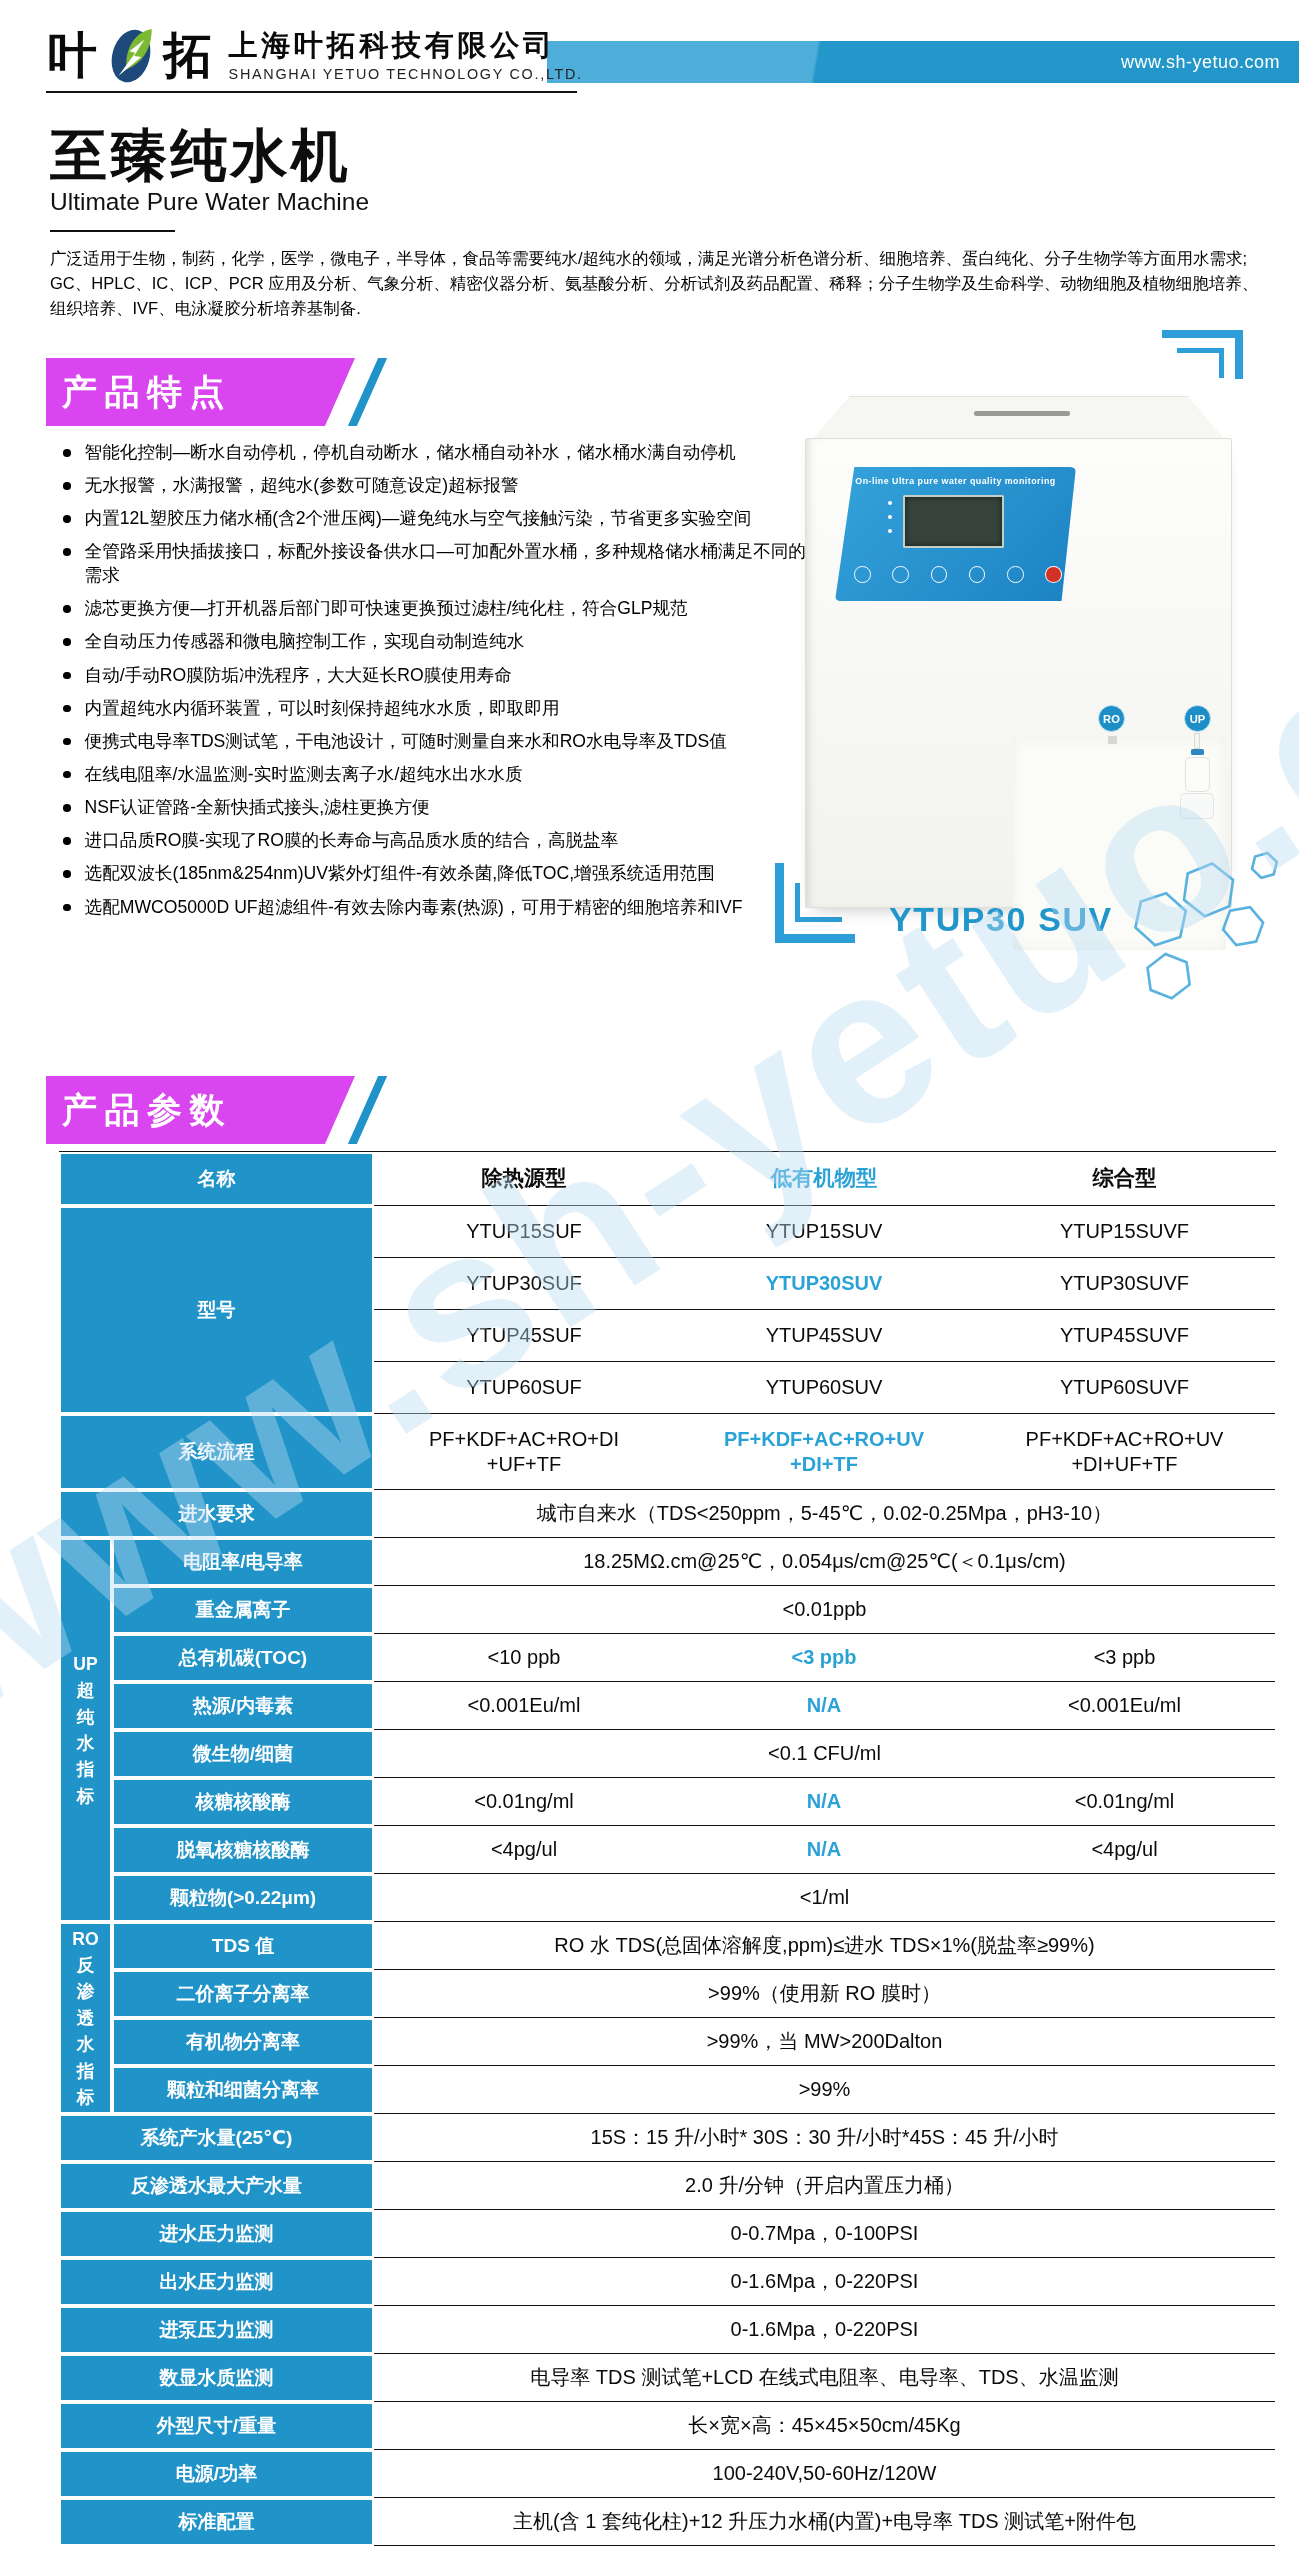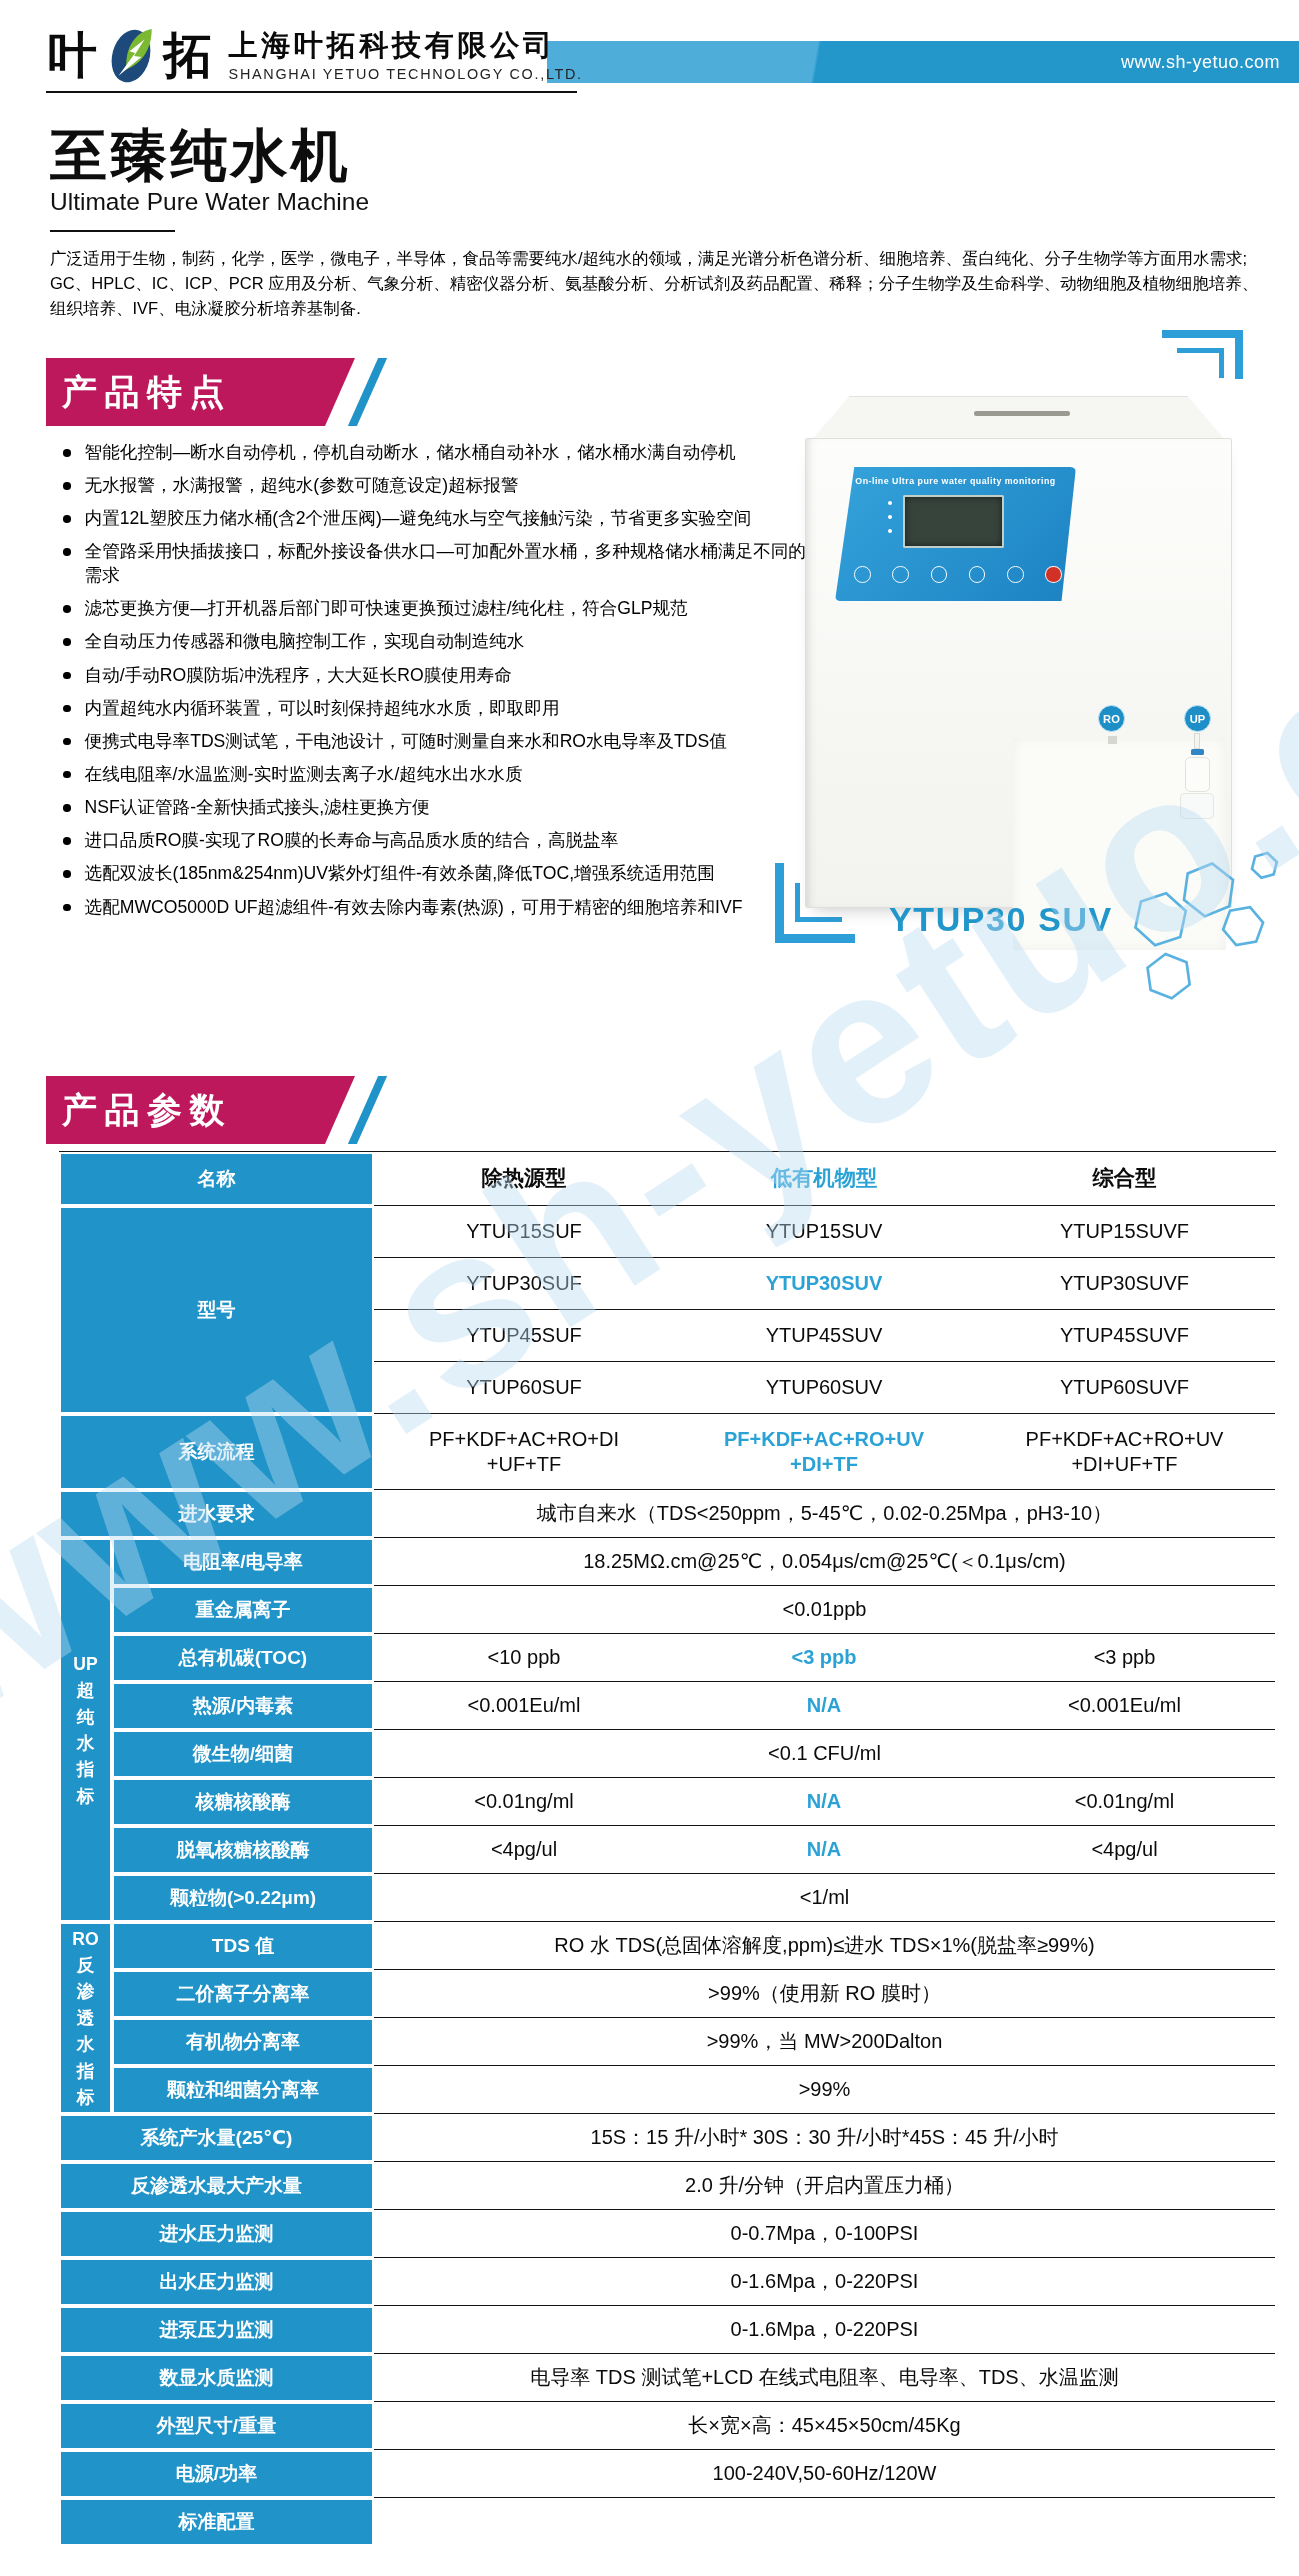--- a/index.html
+++ b/index.html
@@ -22,21 +22,21 @@
   .company .en{ font-size:14.4px; letter-spacing:1.7px; color:#222; margin-top:3.2px; }
   .logo-rule{ position:absolute; left:46px; top:91px; width:531px; height:1.6px; background:#111; }
   
   .hero-title{ position:absolute; left:50px; top:118px; font-size:57px; font-weight:900; letter-spacing:3.2px; color:#0d0d0d; }
   .hero-sub{ position:absolute; left:50px; top:188px; font-size:24.5px; font-weight:500; color:#111; }
   .hero-line{ position:absolute; left:50px; top:230px; width:125px; height:2.1px; background:#101010; }
   .desc{ position:absolute; left:50px; top:246px; width:1221px; font-size:16.5px; line-height:1.52; color:#000; }
   .desc p{ margin:0; }
   
   .banner{ position:absolute; left:46px; width:341px; height:68px; }
-  .banner .shape{ position:absolute; left:0; top:0; width:309px; height:68px; background:#be185d;
+  .banner .shape{ position:absolute; left:0; top:0; width:309px; height:68px; background:#d946ef;
     clip-path:polygon(0 0,100% 0,calc(100% - 30px) 100%,0 100%);
     display:flex; align-items:center; padding-left:16px; }
   .banner .shape span{ color:#fff; font-size:35px; font-weight:900; letter-spacing:7.5px; }
   .banner .stripe{ position:absolute; left:317px; top:0; width:8.5px; height:68px; background:#2093c8; transform:skewX(-24deg); }
   
   .features{ position:absolute; left:59px; top:441px; width:1232px; list-style:none; }
   .features li{ position:relative; padding-left:25.6px; font-size:17.6px; line-height:1.34; margin-bottom:9.6px; color:#000; }
   .features li::before{ content:""; position:absolute; left:4.3px; top:8px; width:7.5px; height:7.5px; border-radius:50%; background:#000; }
   .features li.narrow{ max-width:747px; }
   
@@ -297,16 +297,17 @@
   <div class="cell val rh-std" style="grid-area:23/3/24/6">0-1.6Mpa，0-220PSI</div>
   <div class="cell lbl rh-std" style="grid-area:24/1/25/3">进泵压力监测</div>
   <div class="cell val rh-std" style="grid-area:24/3/25/6">0-1.6Mpa，0-220PSI</div>
   <div class="cell lbl rh-std" style="grid-area:25/1/26/3">数显水质监测</div>
   <div class="cell lbl rh-std" style="grid-area:26/1/27/3">外型尺寸/重量</div>
   <div class="cell val rh-std" style="grid-area:25/3/26/6">电导率 TDS 测试笔+LCD 在线式电阻率、电导率、TDS、水温监测</div>
   <div class="cell val rh-std" style="grid-area:26/3/27/6">长×宽×高：45×45×50cm/45Kg</div>
   <div class="cell lbl rh-std" style="grid-area:27/1/28/3">电源/功率</div>
   <div class="cell val rh-std" style="grid-area:27/3/28/6">100-240V,50-60Hz/120W</div>
   <div class="cell lbl rh-std" style="grid-area:28/1/29/3">标准配置</div>
+  <div class="cell val rh-std" style="grid-area:28/3/29/6">主机(含 1 套纯化柱)+12 升压力水桶(内置)+电导率 TDS 测试笔+附件包</div>
 </div>
 
 <div class="watermark">www.sh-yetuo.com</div>
 
 
 </body></html>

